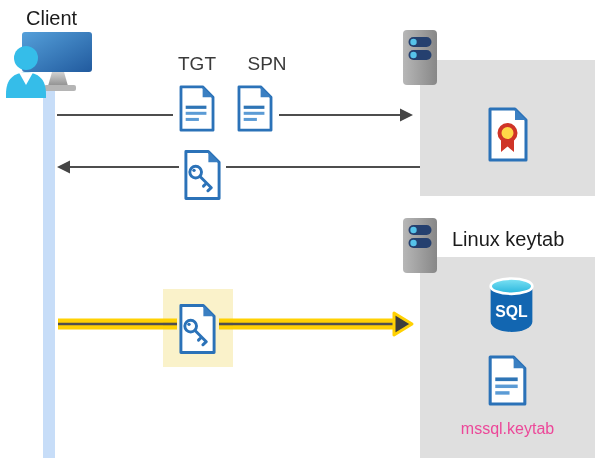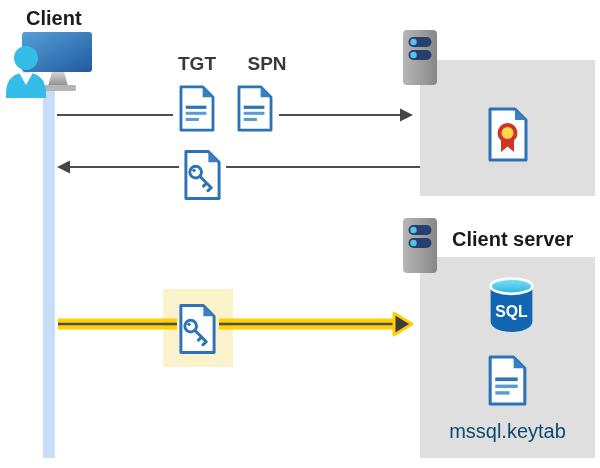--- a/index.html
+++ b/index.html
@@ -7,51 +7,51 @@
     position:relative;width:600px;height:468px;background:#ffffff;overflow:hidden;
     font-family:"Liberation Sans","DejaVu Sans",sans-serif;
   }
   .abs{position:absolute;}
   .graybox{position:absolute;background:#dfdfdf;}
   .dc-box{left:420px;top:60px;width:175px;height:136px;}
   .linux-box{left:420px;top:257px;width:175px;height:201px;}
   .timeline{position:absolute;left:43px;top:86px;width:12px;height:372px;background:#c7ddf8;}
   .highlight{position:absolute;left:163px;top:289px;width:70px;height:78px;background:#faf2ca;}
   .heading{
-    position:absolute;font-weight:bold;font-size:20px;line-height:27px;color:#1b1b1b;
+    position:absolute;font-weight:normal;font-size:20px;line-height:27px;color:#1b1b1b;
     white-space:pre-line;
   }
   .client-label{left:26px;top:5px;}
   .dc-label{left:449px;top:12px;width:140px;}
   .linux-label{left:452px;top:226px;width:145px;white-space:nowrap;}
   .ticket-label{
     position:absolute;top:53px;width:42px;text-align:center;
-    font-size:19px;color:#3a3a3a;font-weight:bold;
+    font-size:19px;color:#3a3a3a;font-weight:normal;
   }
   .tgt-label{left:176px;}
   .spn-label{left:246px;}
   .keytab-label{
     position:absolute;left:420px;top:420px;width:175px;text-align:center;
-    font-size:20px;color:#0c4a6e;
+    font-size:16px;color:#ec4899;
   }
   .arrows{position:absolute;left:0;top:0;pointer-events:none;}
   svg{display:block;}
 </style>
 </head>
 <body>
 
 <div class="canvas">
 
   <div class="graybox dc-box"></div>
   <div class="graybox linux-box"></div>
 
   <div class="timeline"></div>
 
   <div class="heading client-label">Client</div>
-  <div class="heading linux-label">Client server</div>
+  <div class="heading linux-label">Linux keytab</div>
   <div class="ticket-label tgt-label">TGT</div>
   <div class="ticket-label spn-label">SPN</div>
   <div class="keytab-label">mssql.keytab</div>
 
   <svg class="arrows" width="600" height="468" viewBox="0 0 600 468">
 
     <g>
       <line x1="57" y1="115" x2="173" y2="115" stroke="#4d4d4d" stroke-width="2.2"></line>
       <line x1="279" y1="115" x2="401" y2="115" stroke="#4d4d4d" stroke-width="2.2"></line>
       <polygon points="400,108.5 413,115 400,121.5" fill="#454545"></polygon>

